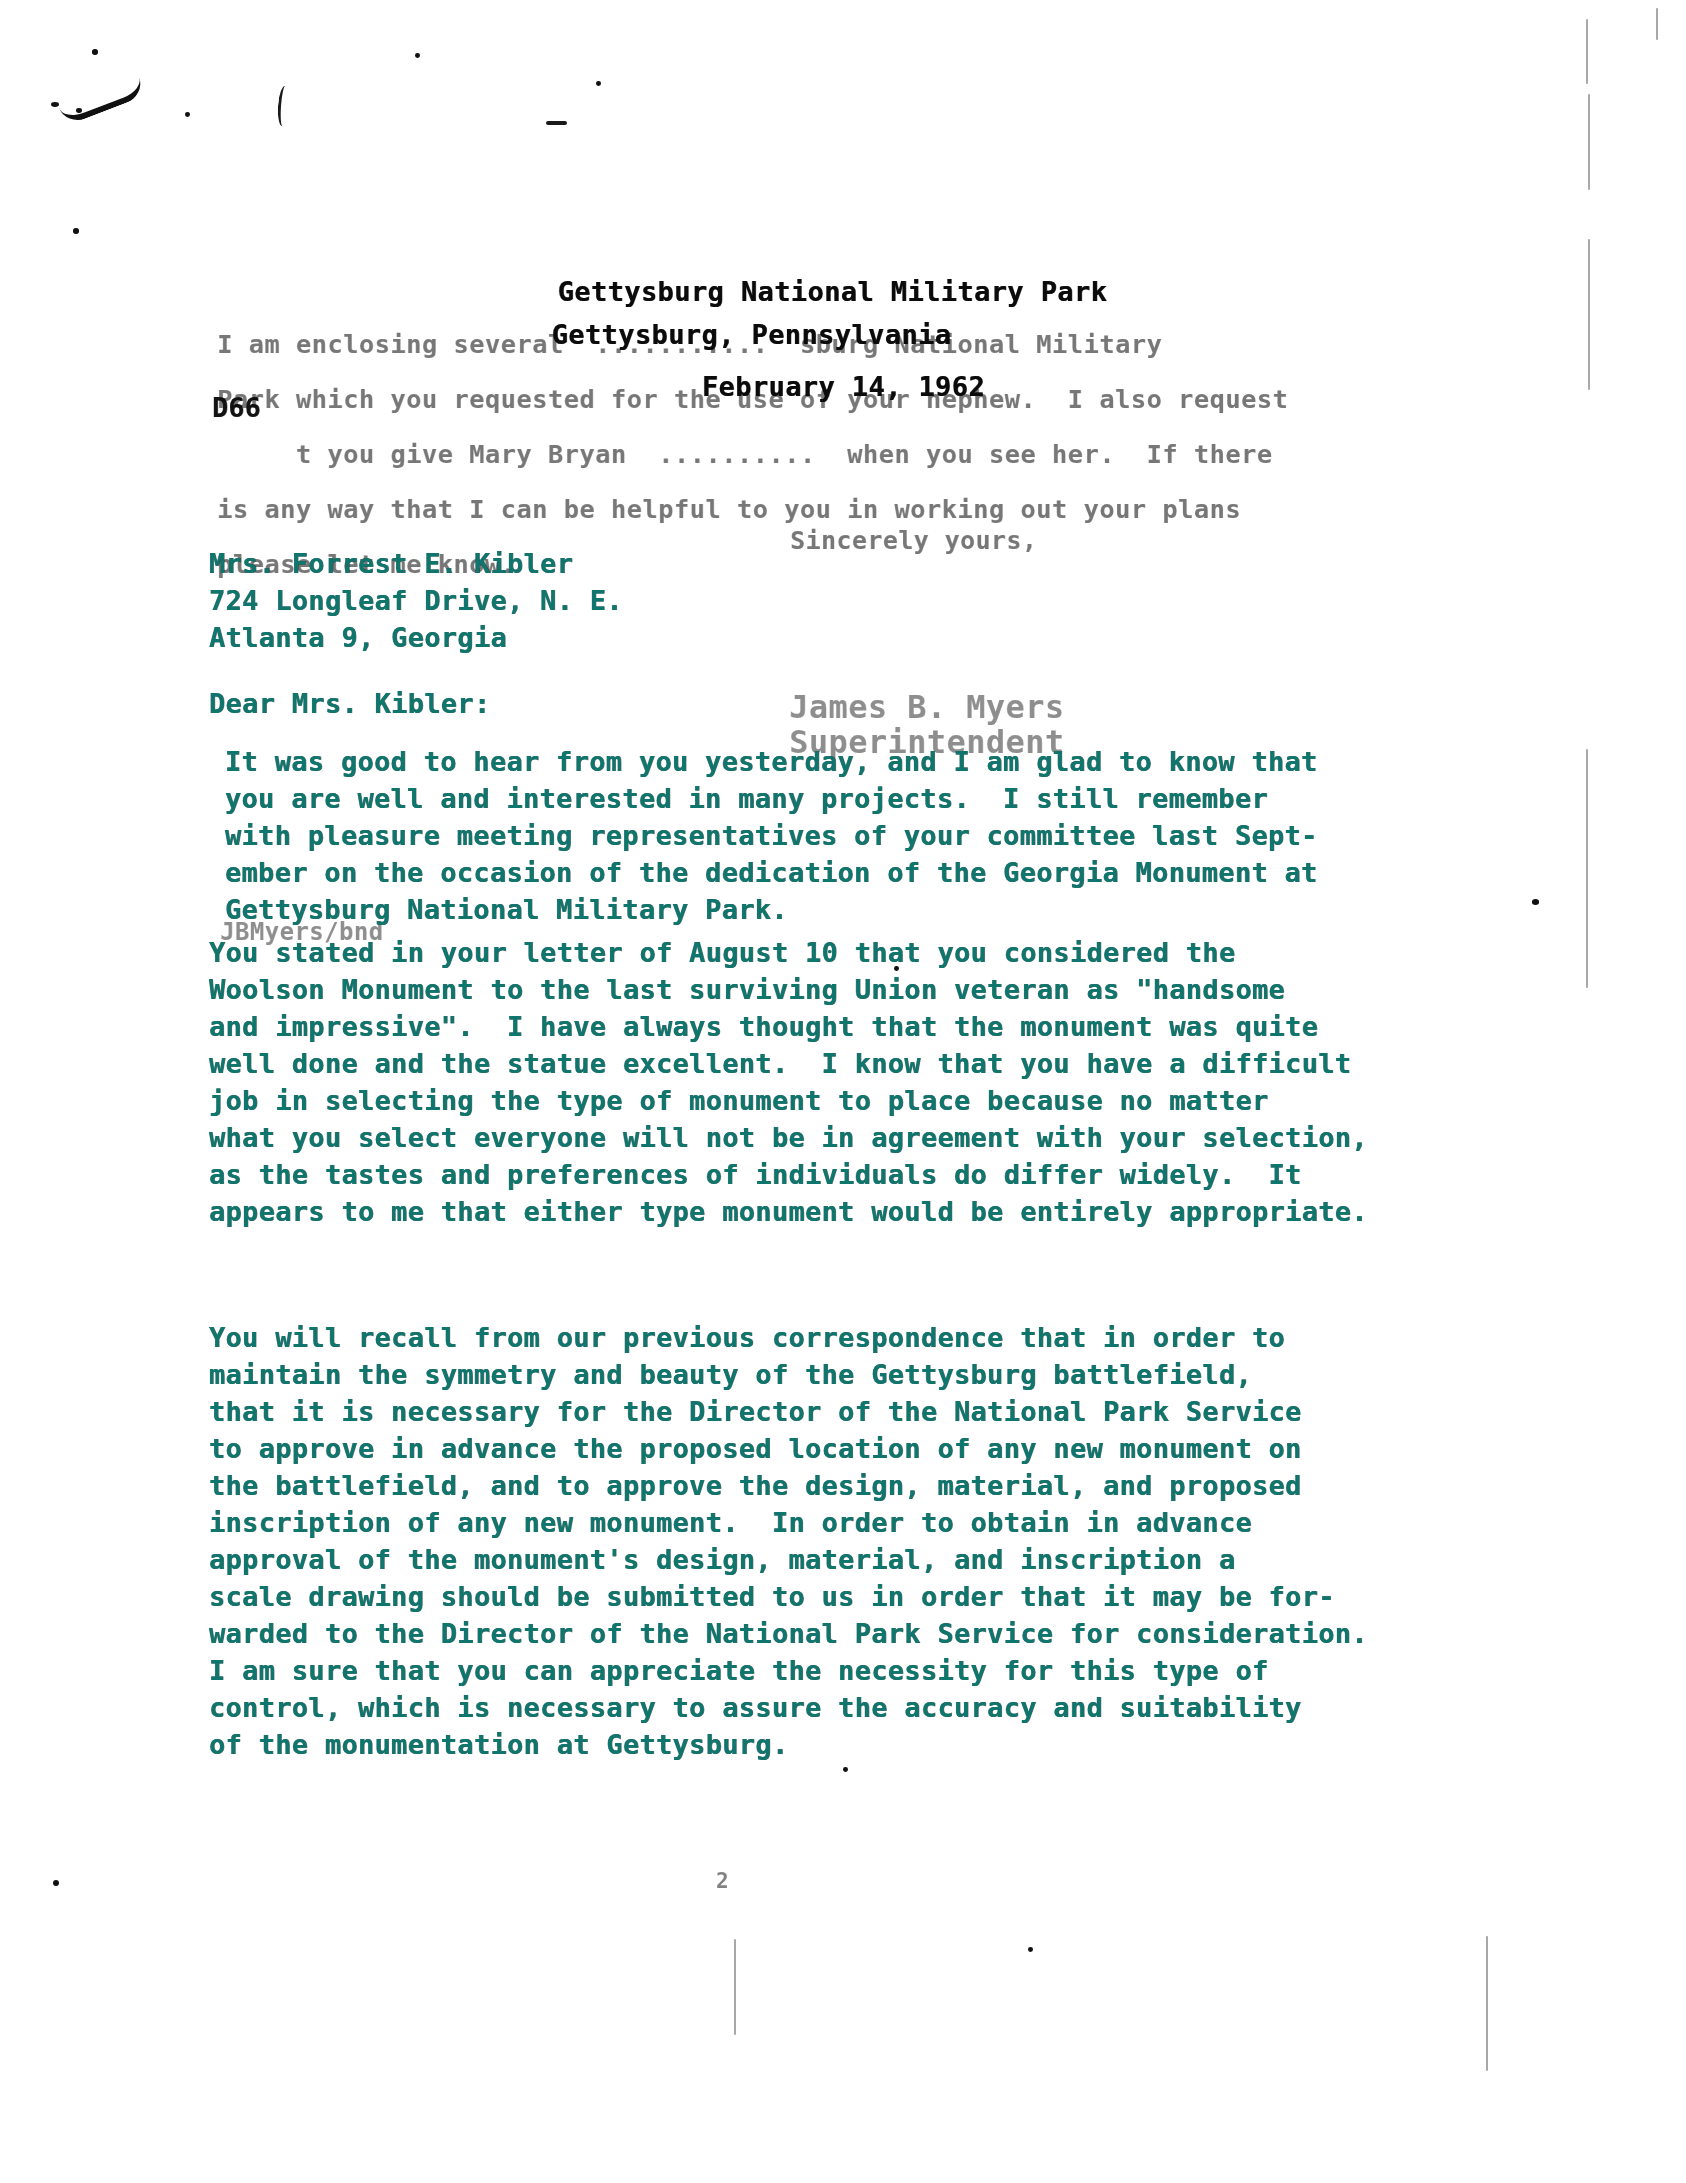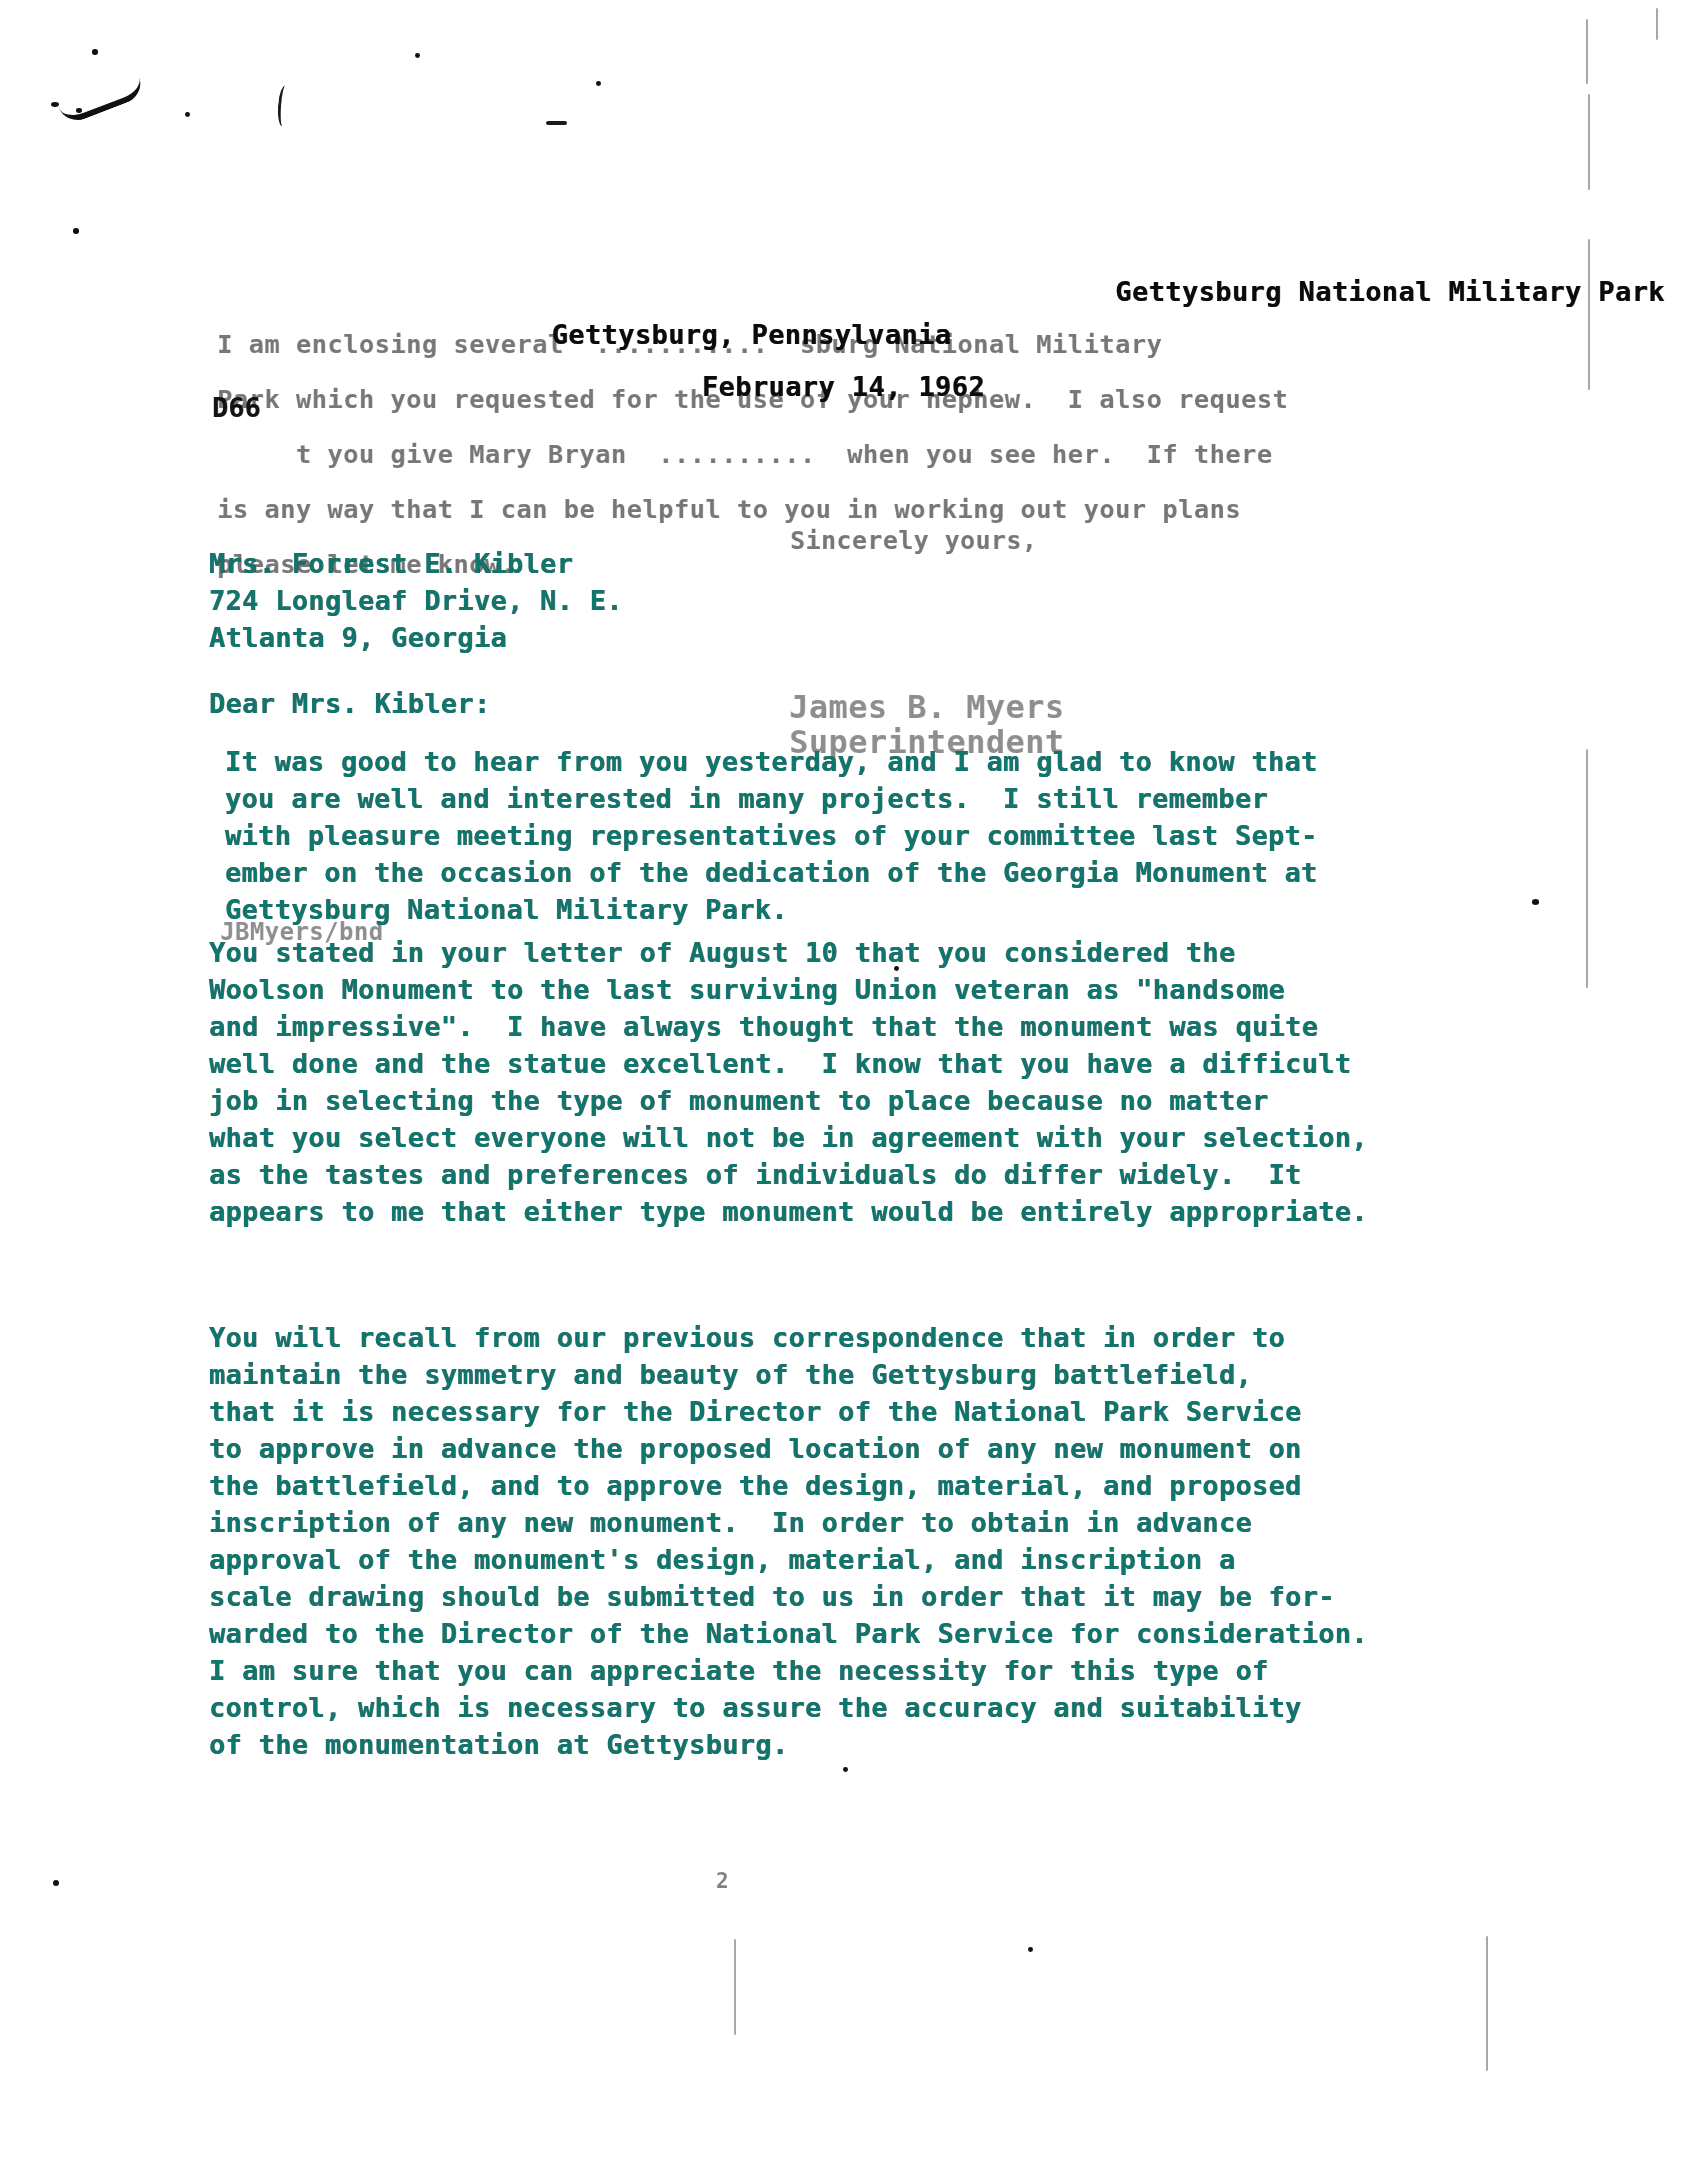--- a/index.html
+++ b/index.html
@@ -176,21 +176,21 @@
 
   <div id="ghost-d66">D66</div>
 
   <div id="ghost-closing" class="ghost">Sincerely yours,</div>
 
   <div id="ghost-name" class="ghost faint"><span>James B. Myers</span>
 <span>Superintendent</span></div>
 
   <div id="ghost-initials" class="ghost faint">JBMyers/bnd</div>
 
-  <div id="letterhead-line1" class="typed" id-role="letterhead" style="left:0; width:1665px; text-align:right;">Gettysburg National Military Park</div>
+  <div id="letterhead-line1" class="typed" id-role="letterhead" style="left:0; width:1665px; text-align:center;">Gettysburg National Military Park</div>
 
   <div id="letterhead-line2" class="typed" style="left:0; width:1503px; text-align:center;">Gettysburg, Pennsylvania</div>
 
   <div id="letterhead-line3" class="typed" style="left:0; width:1687px; text-align:center;">February 14, 1962</div>
 
   <div id="address-block" class="block">Mrs. Forrest E. Kibler
 724 Longleaf Drive, N. E.
 Atlanta 9, Georgia</div>
 
   <div id="salutation" class="block">Dear Mrs. Kibler:</div>

